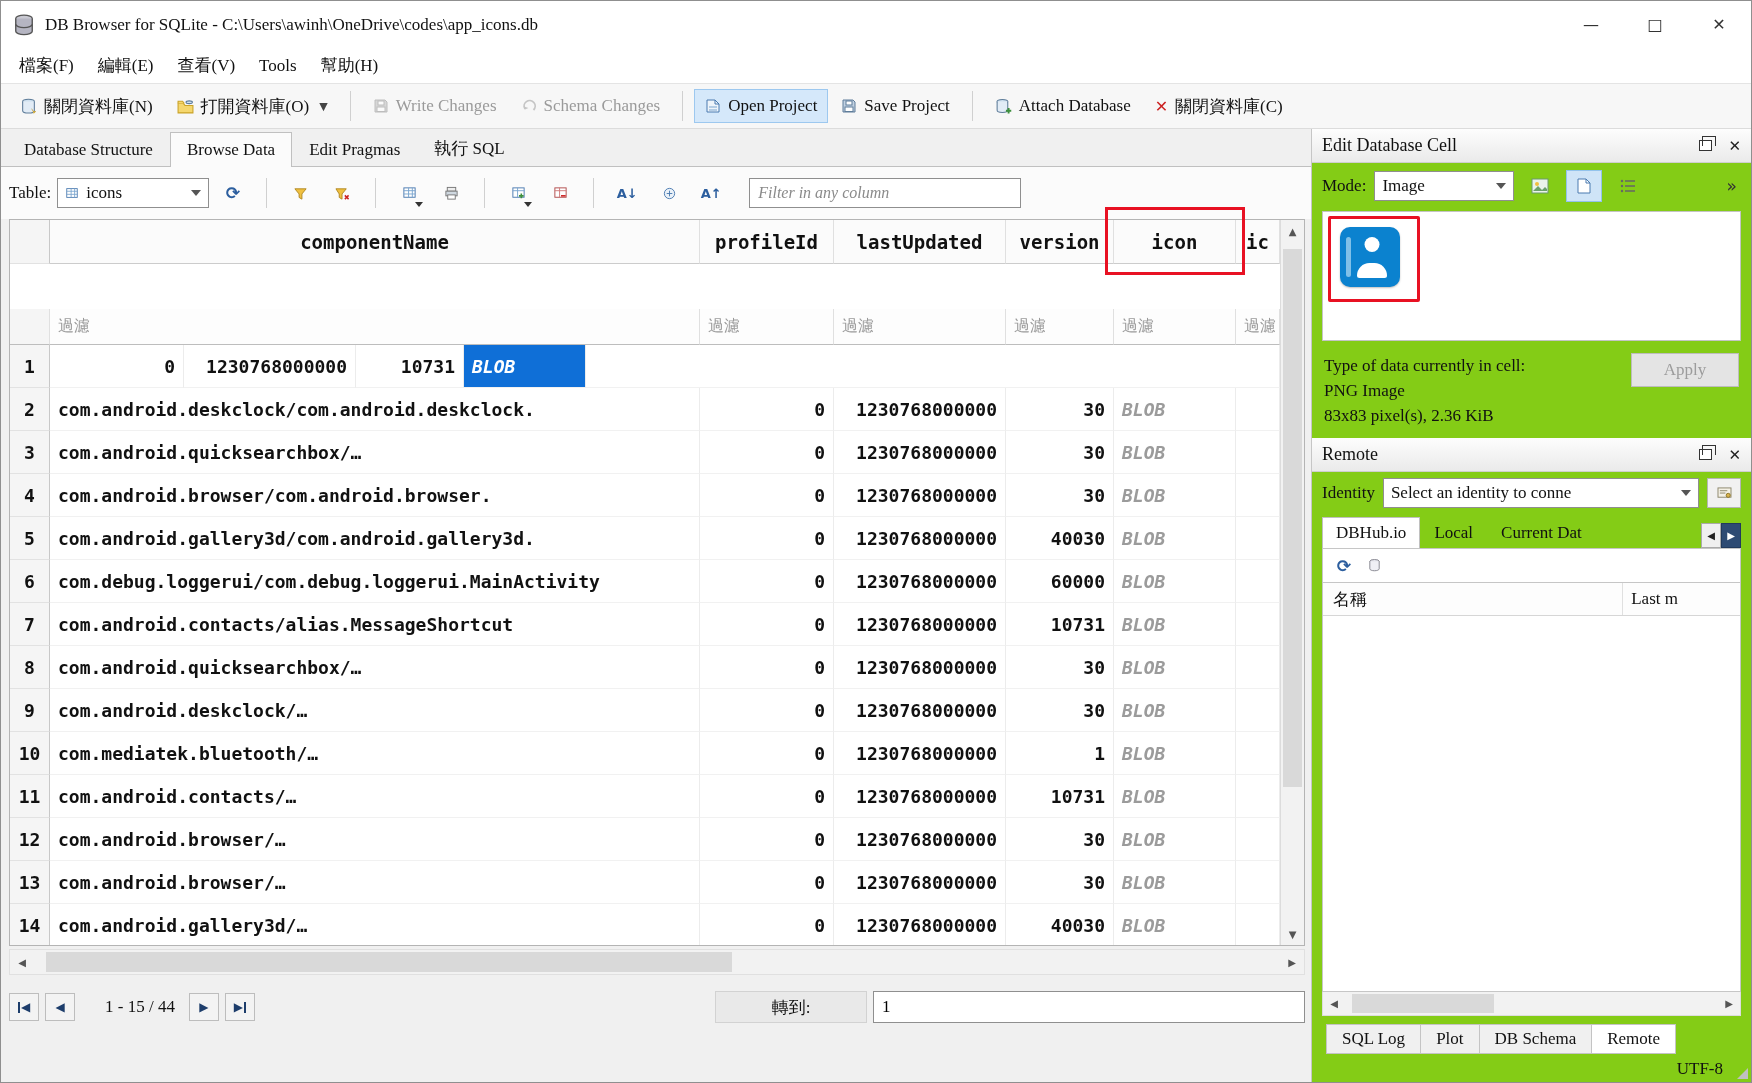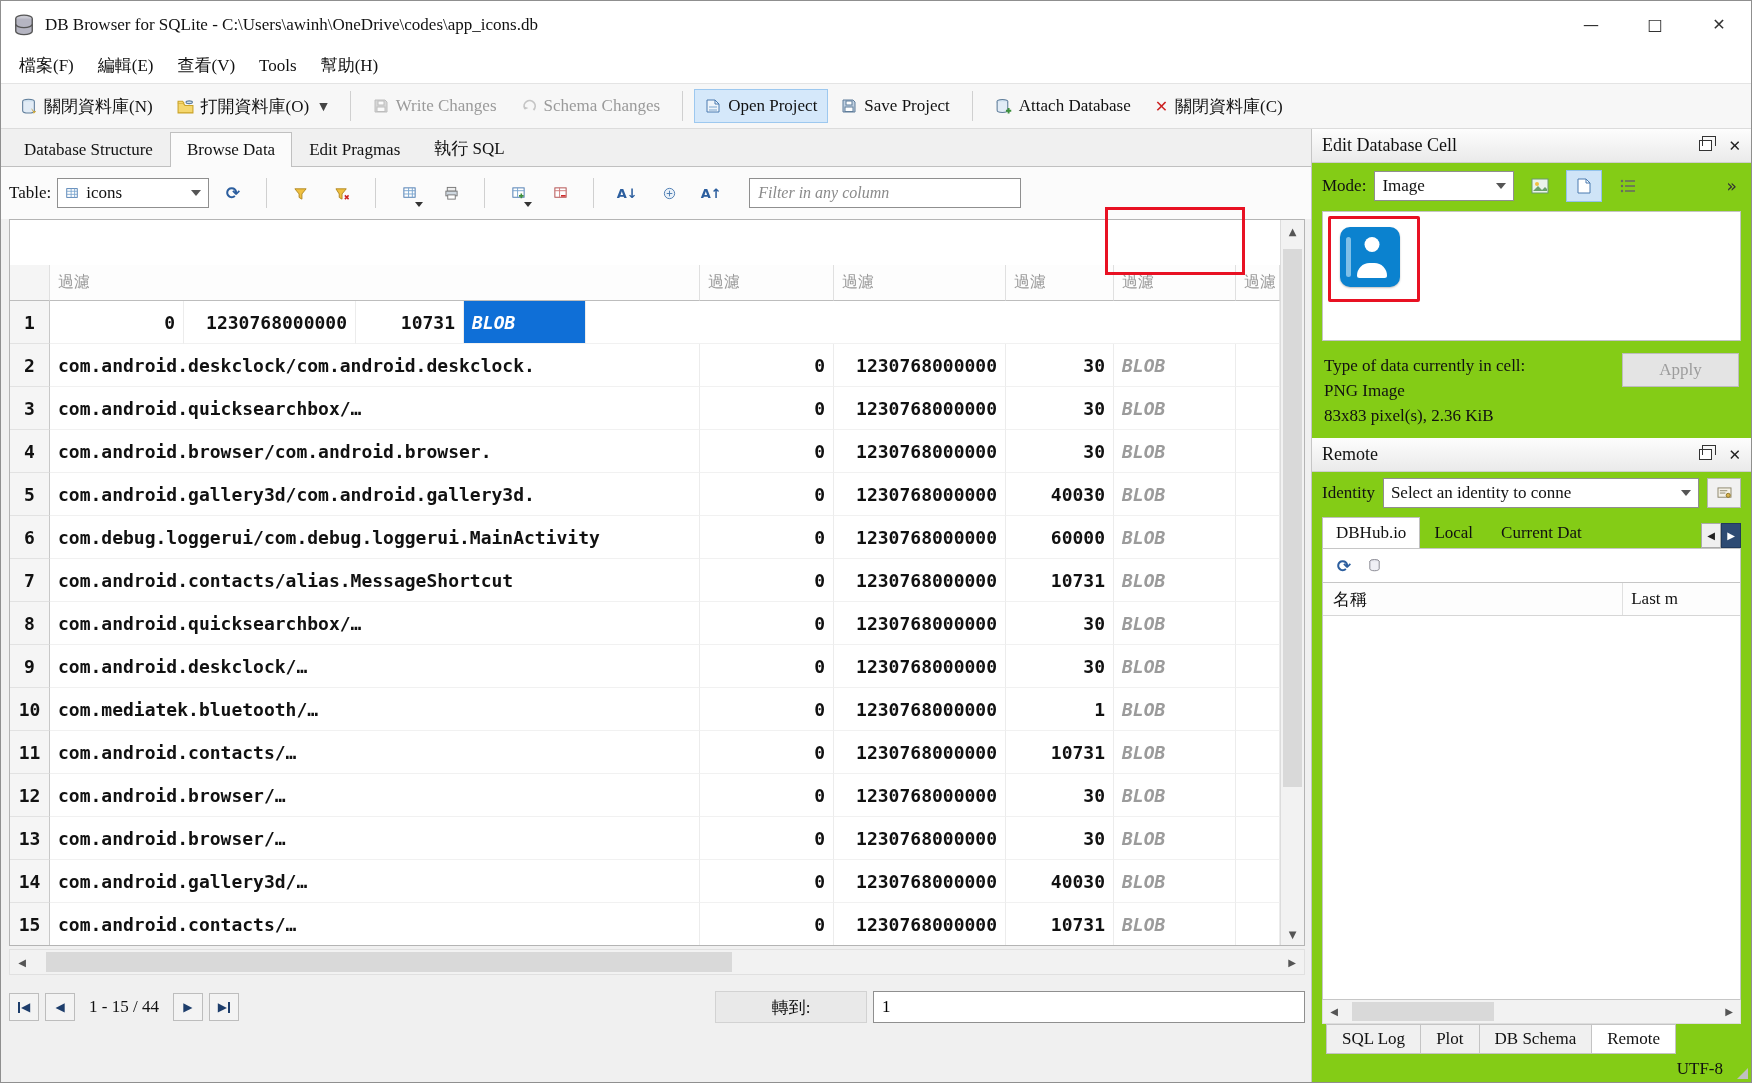--- a/index.html
+++ b/index.html
@@ -79,21 +79,21 @@
   .vthumb { position:absolute; left:2px; right:2px; top:1%; height:79%; background:#d9d9d9; }
   .hscroll { height:26px; margin:3px 6px 0 8px; background:#f2f2f2; border:1px solid #e0e0e0; display:flex; flex:0 0 auto; }
   .hscroll .sbtn { height:auto; width:24px; }
   .htrack { flex:1; position:relative; }
   .hthumb { position:absolute; top:2px; bottom:2px; left:1%; width:55%; background:#d9d9d9; }
 
   
   .pager { height:36px; margin:14px 6px 0 8px; display:flex; align-items:center; gap:6px; flex:0 0 auto; }
   .pg-btn { width:30px; height:28px; border:1px solid #bdbdbd; background:#f3f3f3; display:flex; align-items:center; justify-content:center; gap:1px; color:#1d3d6b; font-size:12px; font-family:"DejaVu Sans",sans-serif; }
   .pg-bar { width:2px; height:11px; background:#1d3d6b; }
-  .pg-range { padding:0 8px; }
+  .pg-range { padding:0 8px;margin-left:16px; }
   .goto-label { width:152px; height:32px; margin-left:auto; background:#e9e9e9; border:1px solid #d2d2d2; display:flex; align-items:center; justify-content:center; }
   .goto-input { width:432px; height:32px; border:1px solid #8f8f8f; font-family:inherit; font-size:17px; padding:0 8px; flex:0 0 auto; }
 
   
   .panel-h { height:34px; background:linear-gradient(#fdfdfd,#eaeaea); border-bottom:1px solid #cfcfcf; display:flex; align-items:center; padding:0 10px; font-size:18px; flex:0 0 auto; }
   .ph-btns { margin-left:auto; display:flex; gap:16px; align-items:center; }
   .float-ic { width:13px; height:11px; border:1px solid #333; position:relative; background:#fff; }
   .float-ic::before { content:''; position:absolute; left:2px; top:-5px; width:12px; height:9px; border:1px solid #333; border-bottom:none; }
   .x-ic { font-family:"DejaVu Sans",sans-serif; font-size:15px; color:#222; }
 
@@ -105,21 +105,21 @@
 
   .preview { height:130px; margin:2px 10px 8px 10px; background:#fff; border:1px solid #c4c4c4; position:relative; flex:0 0 auto; }
   .contact { position:absolute; left:17px; top:15px; width:60px; height:60px; background:#0b82cf; border-radius:10px; box-shadow:0 1px 2px rgba(0,0,0,.25); }
   .ct-head { position:absolute; left:54%; top:10px; transform:translateX(-50%); width:15px; height:15px; border-radius:50%; background:#fff; }
   .ct-body { position:absolute; left:54%; bottom:9px; transform:translateX(-50%); width:30px; height:15px; border-radius:15px 15px 3px 3px; background:#fff; }
   .ct-strip { position:absolute; left:6px; top:10px; bottom:10px; width:5px; border-radius:3px; background:#7fc0e8; }
   .redbox2 { position:absolute; left:5px; top:4px; width:92px; height:86px; border:3px solid var(--highlight-box,#e81123); border-radius:2px; }
 
   .typerow { display:flex; align-items:flex-start; padding:4px 12px 0 12px; flex:0 0 auto; }
   .typetext div { line-height:25px; }
-  .applybtn { margin-left:auto; width:117px; height:34px; background:#e4e4e4; border:1px solid #bdbdbd; color:#9c9c9c; display:flex; align-items:center; justify-content:center; }
+  .applybtn { margin-left:auto; width:108px; height:34px; background:#e4e4e4; border:1px solid #bdbdbd; color:#9c9c9c; display:flex; align-items:center; justify-content:center; }
   .sizeinfo { padding:3px 12px 12px; flex:0 0 auto; }
 
   .remote { flex:1; display:flex; flex-direction:column; min-height:0; }
   .id-row { height:42px; display:flex; align-items:center; gap:8px; padding:0 10px; flex:0 0 auto; }
   .id-combo { flex:1; min-width:0; }
   .id-combo .val { white-space:nowrap; overflow:hidden; }
   .idbtn { width:34px; height:30px; border:1px solid #b5b5b5; background:#f1f1f1; display:flex; align-items:center; justify-content:center; flex:0 0 auto; }
   .rtabs { height:34px; display:flex; align-items:flex-end; padding:0 10px; flex:0 0 auto; overflow:hidden; }
   .rtab { padding:5px 13px; border:1px solid transparent; border-bottom:none; white-space:nowrap; overflow:hidden; }
   .rtab.active { background:#fff; border-color:#c0c0c0; }
@@ -131,21 +131,21 @@
   .rtable { flex:1; margin:0 10px; border:1px solid #c6c6c6; background:#fff; display:flex; flex-direction:column; min-height:0; }
   .rt-head { height:33px; display:flex; border-bottom:1px solid #d6d6d6; background:#fdfdfd; flex:0 0 auto; }
   .rt-h1 { width:72%; display:flex; align-items:center; padding:0 10px; border-right:1px solid #e0e0e0; }
   .rt-h2 { flex:1; display:flex; align-items:center; padding:0 8px; overflow:hidden; white-space:nowrap; }
   .rt-body { flex:1; background:#fff; }
   .rhscroll { height:24px; margin:0 10px; background:#f2f2f2; border:1px solid #ddd; border-top:none; display:flex; flex:0 0 auto; }
   .rhscroll .sbtn { width:22px; height:auto; }
   .rhtrack { flex:1; position:relative; }
   .rhthumb { position:absolute; top:2px; bottom:2px; left:2%; width:38%; background:#d9d9d9; }
 
-  .btabs { height:32px; display:flex; align-items:flex-start; padding:0 14px; margin-top:0; flex:0 0 auto; }
+  .btabs { height:32px; display:flex; align-items:flex-start; padding:0 14px; margin-top:8px; flex:0 0 auto; }
   .btab { padding:4px 15px; border:1px solid #c4c4c4; background:#f0f0f0; margin-right:-1px; white-space:nowrap; }
   .btab.active { background:#fff; }
 
   .statusbar { height:26px; display:flex; align-items:center; justify-content:flex-end; padding-right:28px; position:relative; flex:0 0 auto; }
   .grip { position:absolute; right:3px; bottom:3px; width:0; height:0; border-left:11px solid transparent; border-bottom:11px solid #c0c0c0; }
 
   .redbox1 { position:absolute; left:1104px; top:206px; width:140px; height:68px; border:3px solid var(--highlight-box,#e81123); z-index:50; }
 
   svg { display:block; }
 </style>
@@ -354,20 +354,29 @@
             </span>
           </div>
         <div class="ibtn">
             <span class="az">A↑</span>
           </div>
         <input class="filter-input" placeholder="Filter in any column" style="">
       </div>
 
       <div class="gridwrap">
         <div class="gridcols">
+          <div class="ghead">
+            <div class="gc c-num rownum"></div>
+            <div class="gc c-comp">componentName</div>
+            <div class="gc c-prof">profileId</div>
+            <div class="gc c-upd">lastUpdated</div>
+            <div class="gc c-ver">version</div>
+            <div class="gc c-icon">icon</div>
+            <div class="gc c-cut">ic</div>
+          </div>
           <div class="gfilter">
             <div class="gc c-num"></div>
             <div class="gc c-comp">過濾</div>
             <div class="gc c-prof">過濾</div>
             <div class="gc c-upd">過濾</div>
             <div class="gc c-ver">過濾</div>
             <div class="gc c-icon">過濾</div>
             <div class="gc c-cut">過濾</div>
           </div>
           <div>

